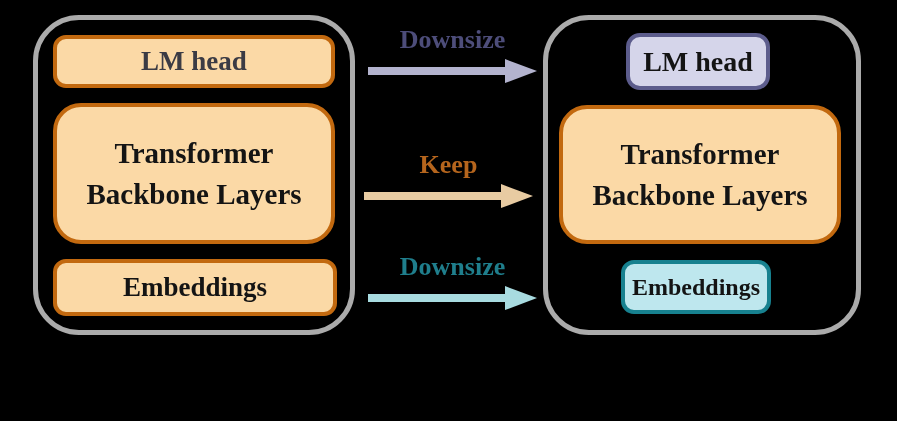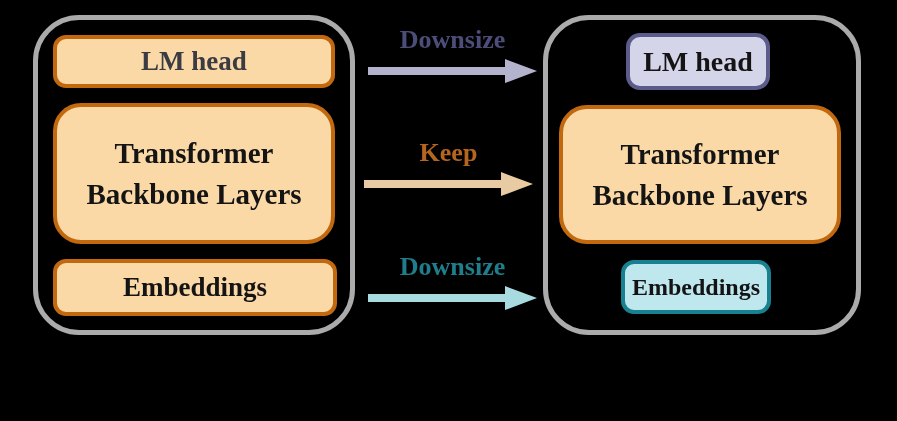--- a/index.html
+++ b/index.html
@@ -56,21 +56,21 @@
   
   .arrow-group {
     position: absolute;
     width: 169px;
     display: flex;
     flex-direction: column;
     align-items: center;
     gap: 4px;
   }
   .arrow-group.a1 { left: 368px; top: 25px; }
-  .arrow-group.a2 { left: 364px; top: 138px; }
+  .arrow-group.a2 { left: 364px; top: 150px; }
   .arrow-group.a3 { left: 368px; top: 252px; }
 
   .arrow-label {
     font-size: 26px;
     font-weight: bold;
     white-space: nowrap;
   }
   .a1 .arrow-label { color: #4D4D7A; }
   .a2 .arrow-label { color: #B5651D; }
   .a3 .arrow-label { color: #1F7E8C; }

